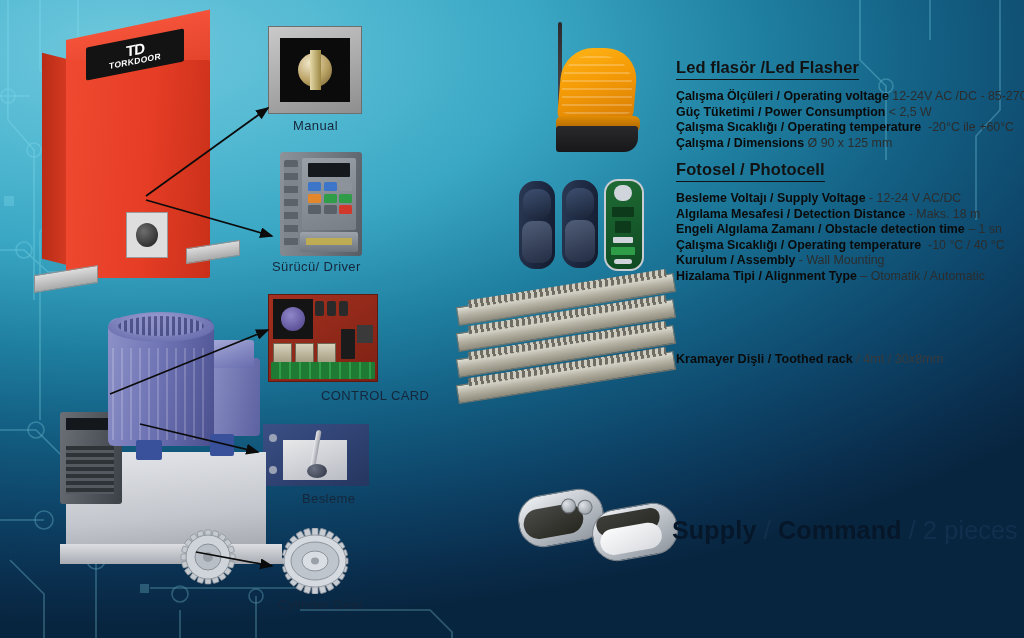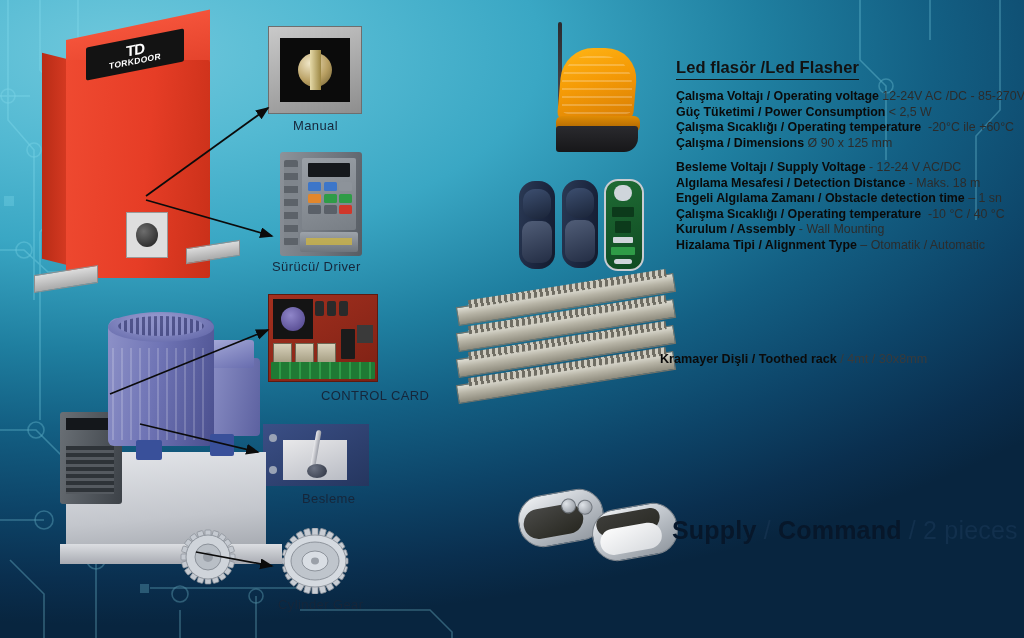--- a/index.html
+++ b/index.html
@@ -422,39 +422,40 @@
       <path d="M110 394 L268 330"></path>
       <path d="M140 424 L258 452"></path>
       <path d="M196 552 L272 566"></path>
     </g>
   </svg>
 
   <div class="spec" style="left:676px;top:58px;">
     <h3>Led flasör /Led Flasher</h3>
     <div>
       <div class="row">
-        <b>Çalışma Voltajı / Operating voltage</b>
+        <b>Çalışma Ölçüleri / Operating voltage</b>
         <span>12-24V AC /DC - 85-270V AC/DC</span>
       </div>
       <div class="row">
         <b>Güç Tüketimi / Power Consumption</b>
         <span>&lt; 2,5 W</span>
       </div>
       <div class="row">
         <b>Çalışma Sıcaklığı / Operating temperature</b>
         &nbsp;<span>-20°C ile +60°C</span>
       </div>
       <div class="row">
         <b>Çalışma / Dimensions</b>
         <span>Ø 90 x 125 mm</span>
       </div>
     </div>
   </div>
 
   <div class="spec" style="left:676px;top:160px;">
+    <h3>Fotosel / Photocell</h3>
     <div>
       <div class="row">
         <b>Besleme Voltajı  / Supply Voltage</b>
         <span>- 12-24 V AC/DC</span>
       </div>
       <div class="row">
         <b>Algılama Mesafesi / Detection Distance</b>
         <span>- Maks. 18 m</span>
       </div>
       <div class="row">
@@ -469,21 +470,21 @@
         <b>Kurulum / Assembly</b>
         <span>- Wall Mounting</span>
       </div>
       <div class="row">
         <b>Hizalama Tipi / Alignment Type</b>
         <span>– Otomatik / Automatic</span>
       </div>
     </div>
   </div>
 
-  <div class="rackline" style="left:660px;top:352px;">
+  <div class="rackline" style="left:676px;top:352px;">
     <b>Kramayer Dişli / Toothed rack</b>
     <span>/ 4mt  / 30x8mm</span>
   </div>
 
   <div class="kumanda" style="left:672px;top:516px;">
     <b>Supply</b><span class="thin"> / </span><b>Command</b><span class="thin"> / </span><span class="thin">2 pieces</span>
   </div>
 
 </div>
 

